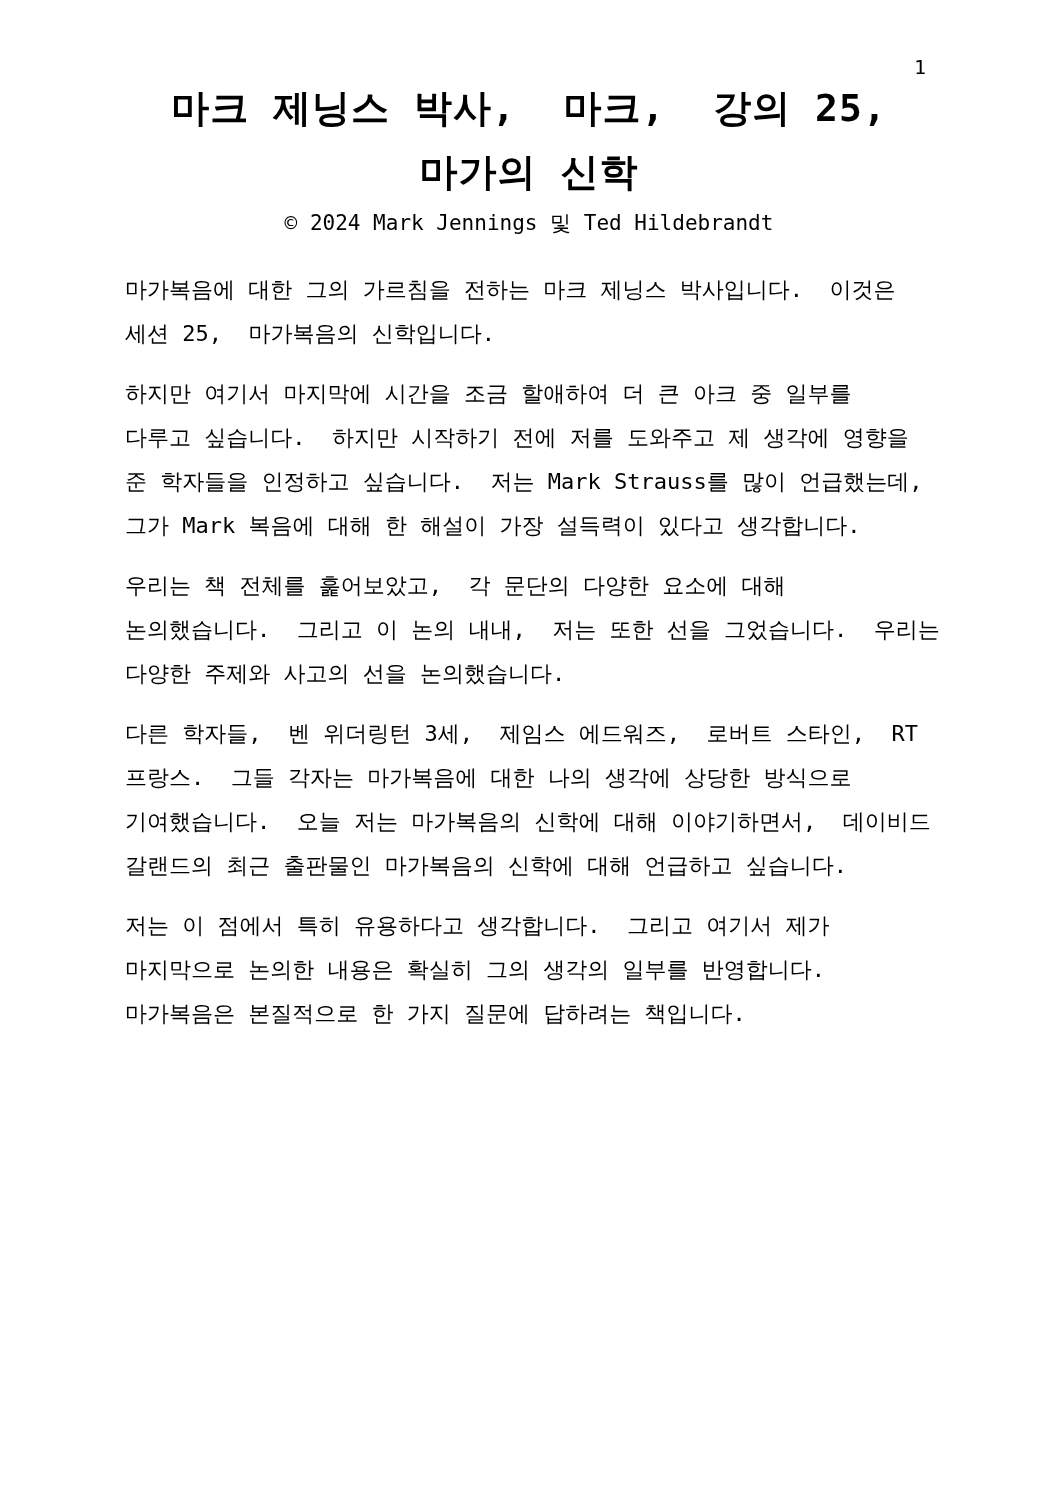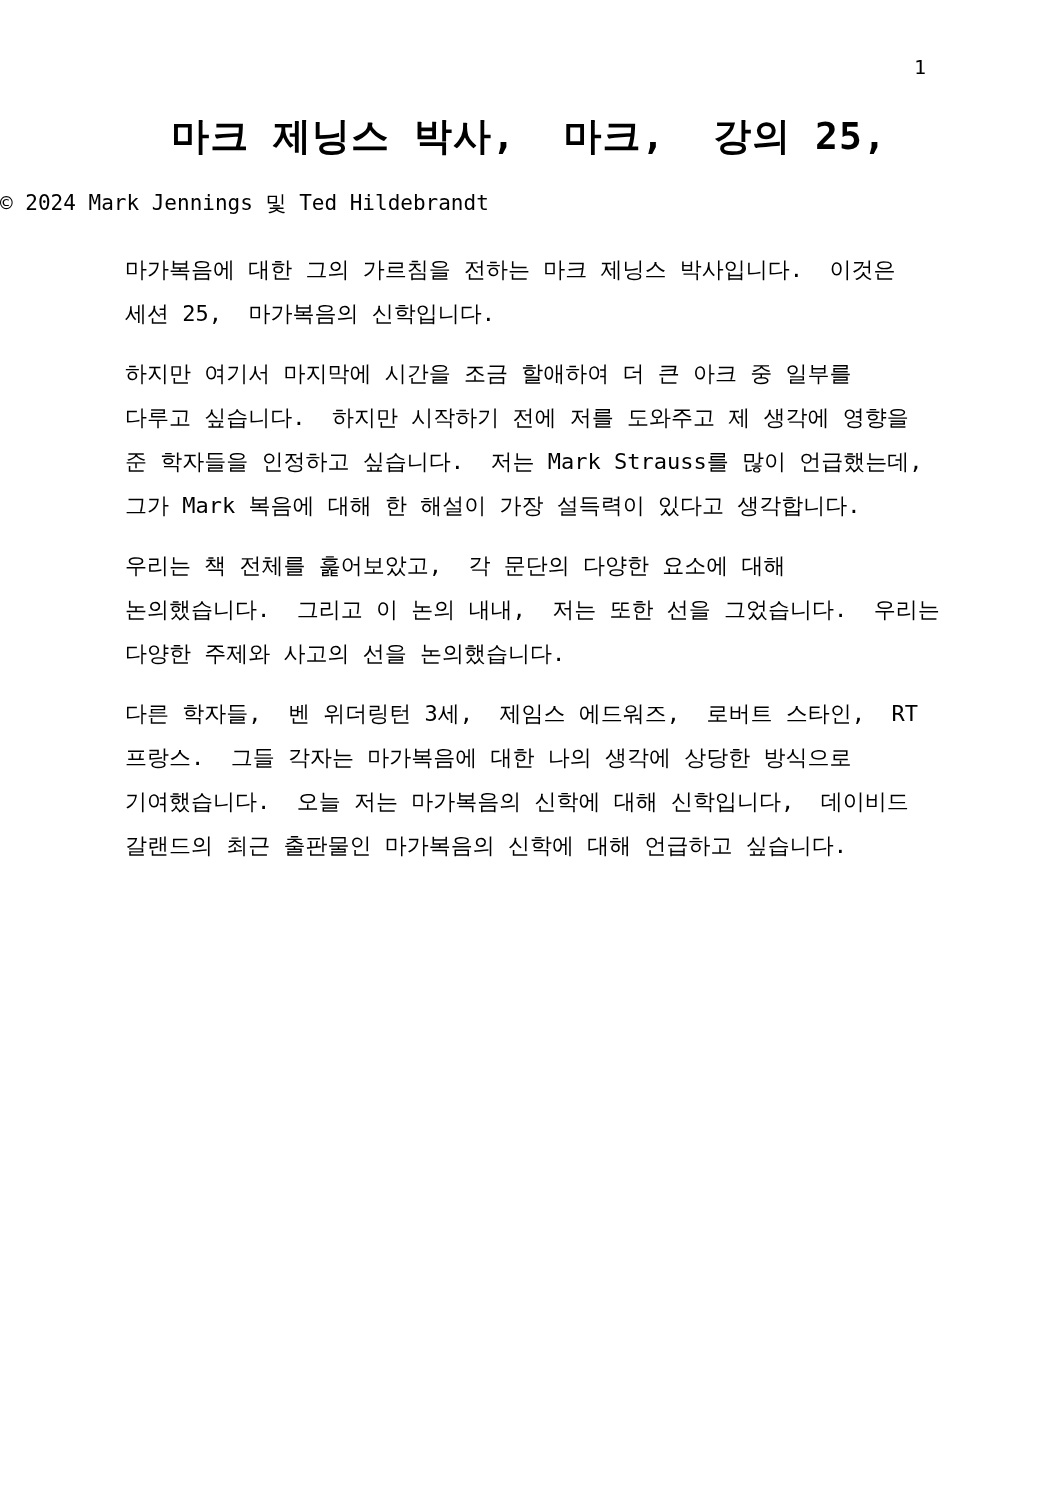--- a/index.html
+++ b/index.html
@@ -15,32 +15,33 @@
   }
   .page-number {
     position: absolute;
     top: 55px;
     left: 914px;
     font-size: 20px;
     line-height: 24px;
   }
   .title {
     margin: 0;
-    padding-top: 104px;
+    padding-top: 76px;
     text-align: center;
     font-size: 38px;
     line-height: 64px;
     font-weight: 700;
     letter-spacing: 1px;
   }
   .title-line { display: block; white-space: pre; }
   .copyright {
+    text-align: center;
     font-size: 21px;
     line-height: 30px;
-    margin-top: 20px;
+    margin-top: 4px;
     font-weight: 400;
     white-space: pre;
   }
   .body {
     margin-top: 30px;
     padding-left: 125px;
     padding-right: 44px;
   }
   .body p {
     margin: 0 0 16px 0;
@@ -52,33 +53,37 @@
 </style>
 </head>
 <body>
 
 <div class="page">
 
   <div class="page-number">1</div>
 
   <h1 class="title">
     <span class="title-line">마크 제닝스 박사,  마크,  강의 25,</span>
+    <span class="title-line">마가의 신학</span>
   </h1>
 
   <div class="copyright">© 2024 Mark Jennings 및 Ted Hildebrandt</div>
 
   <div class="body">
     <p>마가복음에 대한 그의 가르침을 전하는 마크 제닝스 박사입니다.  이것은
 세션 25,  마가복음의 신학입니다.</p>
     <p>하지만 여기서 마지막에 시간을 조금 할애하여 더 큰 아크 중 일부를
 다루고 싶습니다.  하지만 시작하기 전에 저를 도와주고 제 생각에 영향을
 준 학자들을 인정하고 싶습니다.  저는 Mark Strauss를 많이 언급했는데,
 그가 Mark 복음에 대해 한 해설이 가장 설득력이 있다고 생각합니다.</p>
     <p>우리는 책 전체를 훑어보았고,  각 문단의 다양한 요소에 대해
 논의했습니다.  그리고 이 논의 내내,  저는 또한 선을 그었습니다.  우리는
 다양한 주제와 사고의 선을 논의했습니다.</p>
     <p>다른 학자들,  벤 위더링턴 3세,  제임스 에드워즈,  로버트 스타인,  RT
 프랑스.  그들 각자는 마가복음에 대한 나의 생각에 상당한 방식으로
-기여했습니다.  오늘 저는 마가복음의 신학에 대해 신학입니다,  데이비드
+기여했습니다.  오늘 저는 마가복음의 신학에 대해 이야기하면서,  데이비드
 갈랜드의 최근 출판물인 마가복음의 신학에 대해 언급하고 싶습니다.</p>
+    <p>저는 이 점에서 특히 유용하다고 생각합니다.  그리고 여기서 제가
+마지막으로 논의한 내용은 확실히 그의 생각의 일부를 반영합니다.
+마가복음은 본질적으로 한 가지 질문에 답하려는 책입니다.</p>
   </div>
 
 </div>
 
 </body></html>

